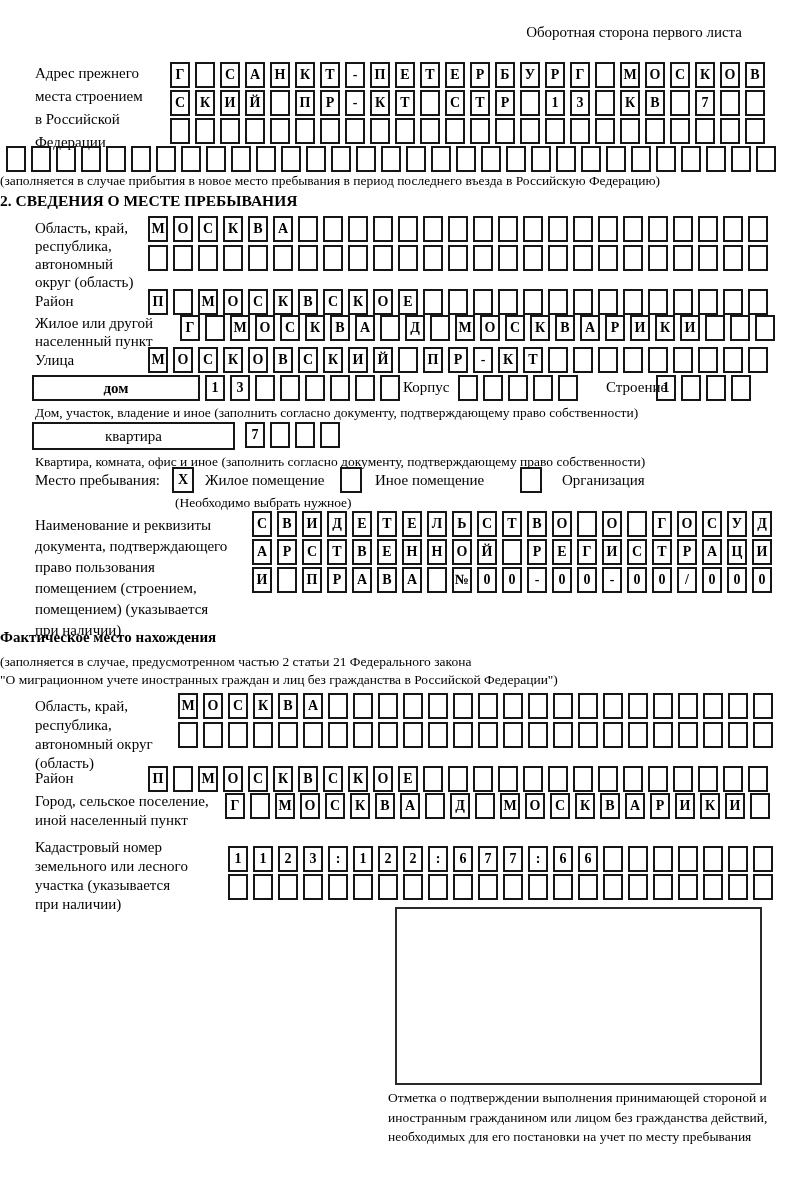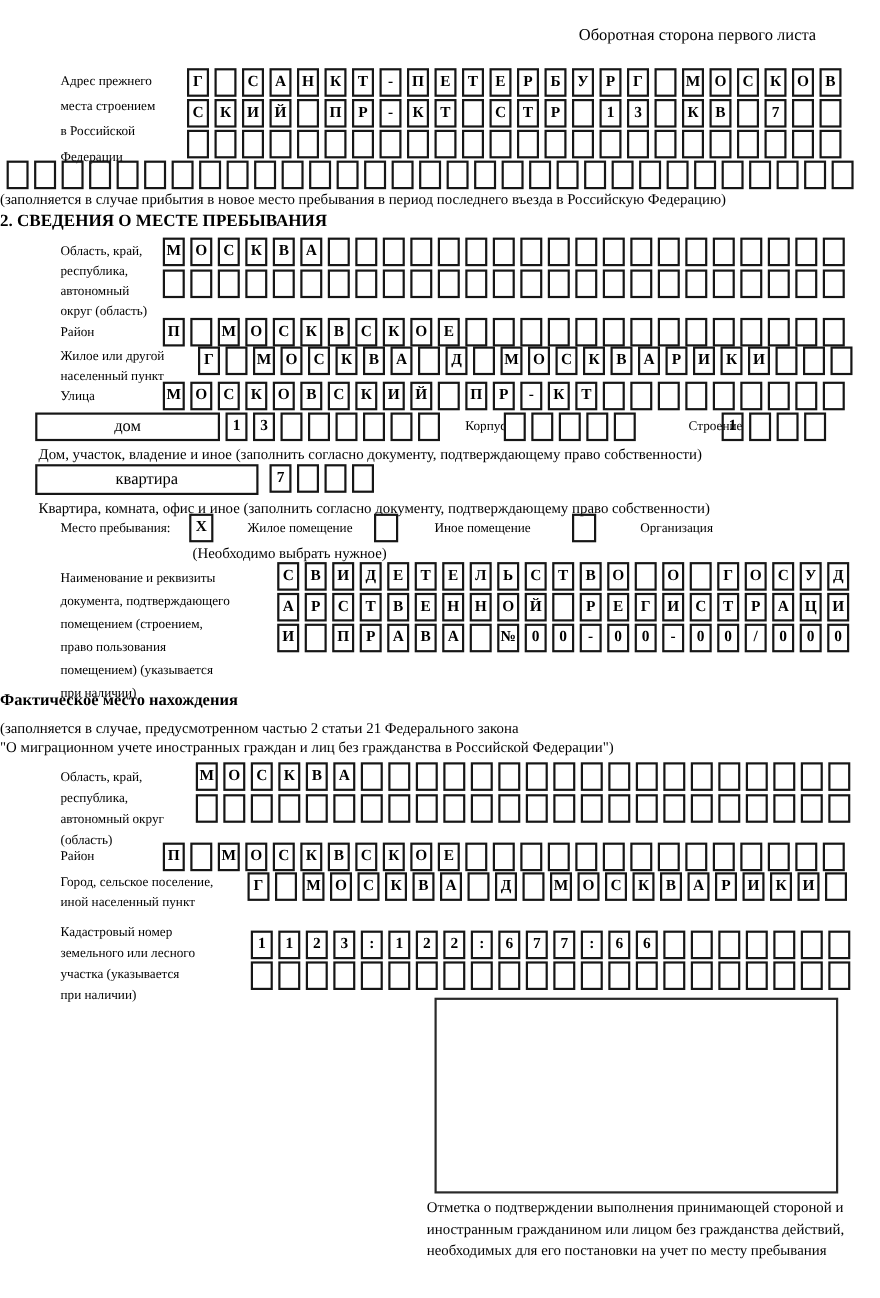--- a/index.html
+++ b/index.html
@@ -7,21 +7,21 @@
         font-family:"Liberation Serif","DejaVu Serif",serif;overflow:hidden;}
   .abs{position:absolute;}
   .boxrow{position:absolute;display:flex;}
   .cell{flex:none;width:16px;height:22px;border:2px solid #161616;margin-right:5px;
         display:flex;align-items:center;justify-content:center;
         font-size:14px;font-weight:bold;line-height:1;}
   .chk{position:absolute;width:18px;height:22px;border:2px solid #161616;
        display:flex;align-items:center;justify-content:center;font-size:14px;font-weight:bold;}
   .widebox{position:absolute;border:2px solid #161616;display:flex;align-items:center;
        justify-content:center;font-size:15px;}
-  .lbl{position:absolute;font-size:12px;line-height:18px;margin-left:20px;}
+  .lbl{position:absolute;font-size:15px;line-height:18px;}
   .lh23{line-height:23px;}
   .lh21{line-height:21px;}
   .lh19{line-height:19px;}
   .cap{position:absolute;font-size:13.5px;line-height:17px;}
   .center{text-align:left;}
   .bold{font-weight:bold;}
   .stamp{position:absolute;border:2px solid #2a2a2a;background:#fff;}
 </style>
 </head>
 <body>
@@ -294,21 +294,21 @@
       <span class="cell"></span>
       <span class="cell"></span>
       <span class="cell"></span>
       <span class="cell"></span>
       <span class="cell"></span>
       <span class="cell"></span>
       <span class="cell"></span>
       <span class="cell"></span>
     </div>
 
-  <div class="widebox" style="left:32px;top:375px;width:164px;height:22px;">дом</div>
+  <div class="widebox" style="left:32px;top:375px;width:164px;height:22px;font-weight:bold;">дом</div>
   <div class="boxrow" style="left:205px;top:375px;">
       <span class="cell">1</span>
       <span class="cell">3</span>
       <span class="cell"></span>
       <span class="cell"></span>
       <span class="cell"></span>
       <span class="cell"></span>
       <span class="cell"></span>
       <span class="cell"></span>
     </div>
@@ -343,22 +343,22 @@
   <div class="lbl" style="left:205px;top:471px;">Жилое помещение</div>
   <div class="chk" style="left:340px;top:467px;"></div>
   <div class="lbl" style="left:375px;top:471px;">Иное помещение</div>
   <div class="chk" style="left:520px;top:467px;"></div>
   <div class="lbl" style="left:562px;top:471px;">Организация</div>
   <div class="cap center" style="left:175px;top:494px;width:330px;">(Необходимо выбрать нужное)</div>
 
   <div class="lbl lh21" style="left:35px;top:515px;">
     <div>Наименование и реквизиты</div>
     <div>документа, подтверждающего</div>
+    <div>право пользования</div>
     <div>помещением (строением,</div>
-    <div>право пользования</div>
     <div>помещением) (указывается</div>
     <div>при наличии)</div>
   </div>
   <div class="boxrow" style="left:252px;top:511px;">
       <span class="cell">С</span>
       <span class="cell">В</span>
       <span class="cell">И</span>
       <span class="cell">Д</span>
       <span class="cell">Е</span>
       <span class="cell">Т</span>

